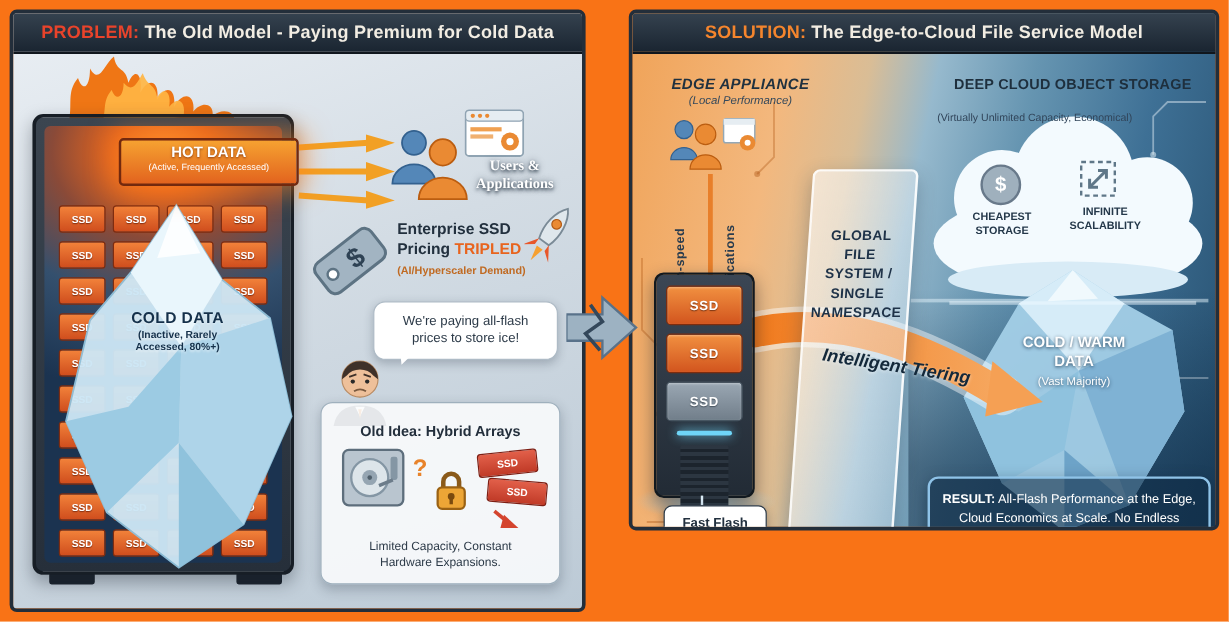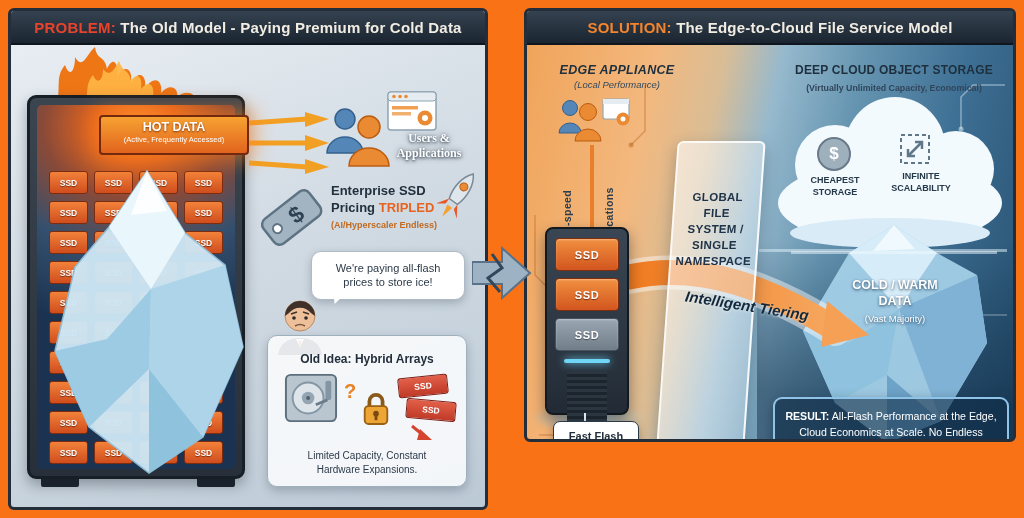--- a/index.html
+++ b/index.html
@@ -63,21 +63,21 @@
   .cache-box { background:#ffffff; border:1.5px solid #2c3a48; border-radius:7px; display:flex; align-items:center;
     justify-content:center; text-align:center; font-size:11px; font-weight:bold; color:#22303e; line-height:1.25;
     box-shadow:0 3px 8px rgba(15,35,55,.35);margin-left:10px; }
   .pane { background:linear-gradient(100deg, rgba(255,255,255,.6), rgba(225,238,248,.32));
     border:2px solid rgba(255,255,255,.85); border-radius:6px; transform:skewX(-4deg);
     box-shadow:0 6px 16px rgba(25,45,65,.3); }
   .pane-text { margin-top:46px; text-align:center; font-size:11.5px; font-weight:bold; color:#1e3248; line-height:1.4; letter-spacing:.3px; }
   .tier-label { font-size:15px; font-weight:bold; font-style:italic; color:#13283a; text-align:center;
     transform:rotate(9deg); text-shadow:0 1px 3px rgba(255,255,255,.55); }
   .cloud-title { font-size:12px; font-weight:bold; color:#1e2f3d; text-align:center; letter-spacing:.2px; }
-  .cloud-sub { font-size:8.8px; color:#31455a; text-align:center; margin-top:6px;font-weight:bold; }
+  .cloud-sub { font-size:8.8px; color:#31455a; margin-top:16px; }
   .feat-label { font-size:9px; font-weight:bold; color:#24384a; text-align:center; line-height:1.3; }
   .dollar-circle { width:34px; height:34px; border-radius:50%; background:#9fb0bd; border:2px solid #68798a;
     color:#fff; font-size:17px; font-weight:bold; display:flex; align-items:center; justify-content:center; }
   .ice-label { text-align:center; color:#ffffff; text-shadow:0 1px 3px rgba(10,35,60,.8); }
   .ice-label .t1 { font-size:12.5px; font-weight:bold; line-height:1.3; }
   .ice-label .t2 { font-size:9.5px; margin-top:3px; }
   .result-box { background:rgba(14,42,68,.58); border:2px solid #8fc3e8; border-radius:9px; padding:10px 10px;
     color:#ffffff; font-size:10.6px; line-height:1.5; text-align:center; box-shadow:0 4px 12px rgba(5,25,45,.4); }
   .result-hl { font-weight:bold; }
   .foot { background:#1c242e; border-radius:2px; }
@@ -156,20 +156,25 @@
       <polygon points="42,258 8,182 60,170 104,120 102,200" fill="#9ccbe3"></polygon>
       <polygon points="156,268 102,304 102,200" fill="#8fc2dc"></polygon>
       <polygon points="100,2 120,42 84,46" fill="#ffffff" opacity="0.85"></polygon>
     </svg>
 
     <div class="abs hot-label" style="left:88px; top:104px; width:150px; height:40px; z-index:6;">
       <div class="t1">HOT DATA</div>
       <div class="t2">(Active, Frequently Accessed)</div>
     </div>
 
+    <div class="abs cold-text" style="left:56px; top:246px; width:162px; z-index:6;">
+      <div class="t1">COLD DATA</div>
+      <div class="t2 preline">(Inactive, Rarely
+Accessed, 80%+)</div>
+    </div>
 
     <svg class="abs" style="left:236px; top:100px; width:86px; height:64px; z-index:4;" viewBox="0 0 86 64">
       <g stroke="#f2a024" stroke-width="5" fill="#f2a024">
         <line x1="2" y1="12" x2="60" y2="8"></line>
           <polygon points="58,1 82,8 58,16" stroke="none"></polygon>
         <line x1="2" y1="32" x2="60" y2="32"></line>
           <polygon points="58,24 82,32 58,40" stroke="none"></polygon>
         <line x1="2" y1="52" x2="60" y2="56"></line>
           <polygon points="58,48 82,56 58,63" stroke="none"></polygon>
       </g>
@@ -201,21 +206,21 @@
       <g transform="rotate(-38 40 40)">
         <rect x="14" y="25" width="58" height="31" rx="7" fill="#a2b4c2" stroke="#5d7383" stroke-width="2.5"></rect>
         <circle cx="25" cy="40.5" r="4.5" fill="#ffffff" stroke="#5d7383" stroke-width="2"></circle>
         <text x="42" y="49" font-size="23" font-weight="bold" fill="#2e4254" font-family="Liberation Sans, sans-serif">$</text>
       </g>
     </svg>
 
     <div class="abs" style="left:320px; top:172px; width:146px; z-index:4;">
       <div class="price-line">Enterprise SSD</div>
       <div class="price-line"><span>Pricing </span><span class="price-hl">TRIPLED</span></div>
-      <div class="price-sub">(AI/Hyperscaler Endless)</div>
+      <div class="price-sub">(AI/Hyperscaler Demand)</div>
     </div>
 
     <svg class="abs" style="left:426px; top:156px; width:42px; height:58px; z-index:4;" viewBox="0 0 42 58">
       <g transform="rotate(36 21 28)">
         <path d="M21,2 C28,10 30,24 26,36 L16,36 C12,24 14,10 21,2 Z" fill="#dfe7ec" stroke="#7a8a96" stroke-width="1.5"></path>
         <circle cx="21" cy="18" r="4" fill="#ea8a33" stroke="#b35a14"></circle>
         <path d="M16,36 L8,48 L16,42 Z" fill="#e8572a"></path>
         <path d="M26,36 L34,48 L26,42 Z" fill="#e8572a"></path>
         <path d="M18,42 L21,55 L24,42 Z" fill="#f6a030"></path>
       </g>

